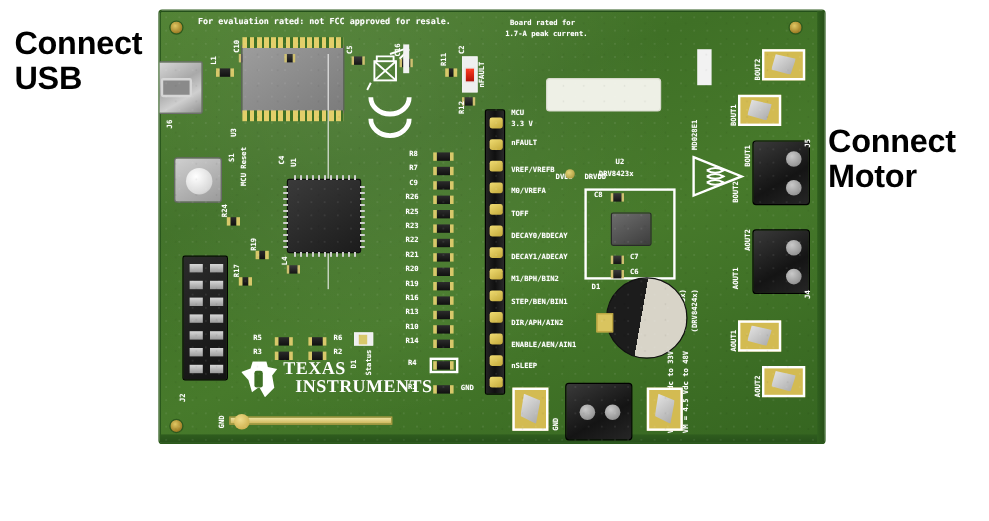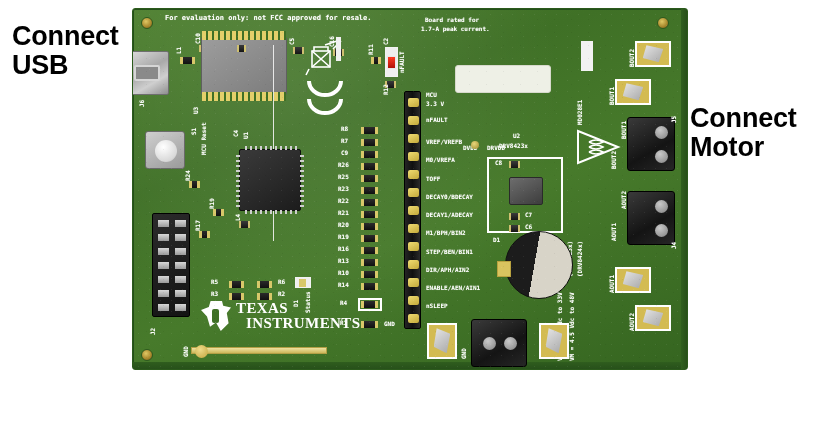--- a/index.html
+++ b/index.html
@@ -295,21 +295,21 @@
 
   <div id="pcb">
 
     <div class="edge-bottom"></div>
     <div class="edge-right"></div>
 
     <div class="hole" style="left:8px; top:8px;"></div>
     <div class="hole" style="left:524px; top:8px;"></div>
     <div class="hole" style="left:8px; top:340px;"></div>
 
-    <div class="silk sm" style="left:32px; top:6px;">For evaluation only: not FCC approved for resale.</div>
+    <div class="silk sm" style="left:32px; top:6px;">For evaluation rated: not FCC approved for resale.</div>
 
     <div class="silk xs" style="left:292px; top:8px;">Board rated for</div>
     <div class="silk xs" style="left:288px; top:17px;">1.7-A peak current.</div>
 
     <div id="usb">
       <div class="slot"></div>
     </div>
     <div class="silk xs vert" style="left:6px; top:98px;">J6</div>
 
     <div class="res" style="left:47px; top:48px;"></div>

